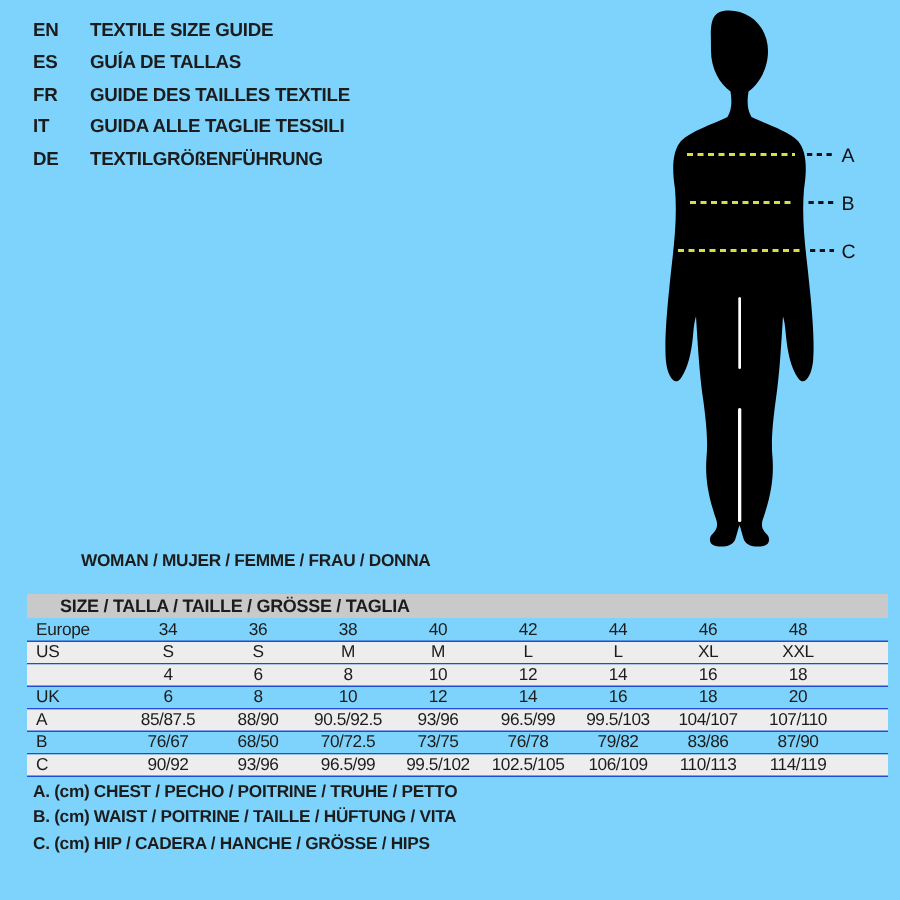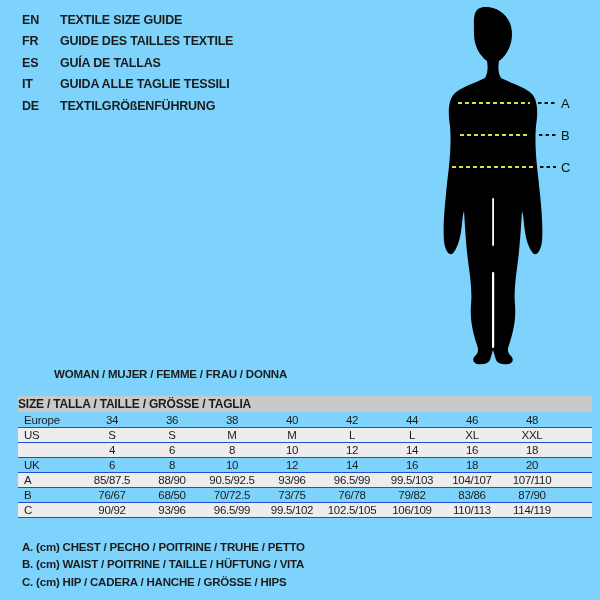--- a/index.html
+++ b/index.html
@@ -12,51 +12,51 @@
   .lang-row{display:grid;grid-template-columns:38px auto;height:21.5px;align-items:center;}
   .lang-code,.lang-label{font-size:12.5px;font-weight:700;letter-spacing:-0.2px;white-space:nowrap;}
   
   .figure-wrap{position:absolute;left:430px;top:0;width:170px;height:370px;}
   .figure-wrap svg{position:absolute;left:0;top:0;}
   .marker-label{position:absolute;left:131px;font-size:13px;font-weight:400;color:#111;}
   
   .woman-label{position:absolute;left:22px;top:368px;font-size:11.5px;font-weight:700;letter-spacing:-0.2px;margin-left:32px;}
   .size-table{position:absolute;left:18px;top:396px;width:574px;}
   .table-header{
-    background:#c9c9c9;height:16px;line-height:16px;padding-left:0;margin-bottom:1px;
+    background:#c9c9c9;height:16px;line-height:16px;padding-left:22px;margin-bottom:1px;
     font-size:12px;font-weight:700;letter-spacing:-0.2px;box-sizing:border-box;
   }
   .t-row{
     display:grid;grid-template-columns:64px repeat(8,60px) 1fr;
     height:15px;align-items:center;box-sizing:border-box;border-bottom:1px solid #1d4ed8;
   }
   .t-row.shaded{background:#ededed;}
   .row-label{padding-left:6px;font-size:11.5px;letter-spacing:-0.2px;white-space:nowrap;}
   .cell{text-align:center;font-size:11.5px;letter-spacing:-0.3px;white-space:nowrap;}
   
-  .legend{position:absolute;left:22px;top:541px;}
+  .legend{position:absolute;left:22px;top:522px;}
   .legend-row{height:17.3px;font-size:11.5px;font-weight:700;letter-spacing:-0.2px;white-space:nowrap;}
 </style>
 </head>
 <body>
 
 <div class="canvas">
 
   <div class="lang-block" id="langList">
       <div class="lang-row">
         <span class="lang-code">EN</span>
         <span class="lang-label">TEXTILE SIZE GUIDE</span>
       </div>
       <div class="lang-row">
+        <span class="lang-code">ES</span>
+        <span class="lang-label">GUÍA DE TALLAS</span>
+      </div>
+      <div class="lang-row">
         <span class="lang-code">FR</span>
         <span class="lang-label">GUIDE DES TAILLES TEXTILE</span>
-      </div>
-      <div class="lang-row">
-        <span class="lang-code">ES</span>
-        <span class="lang-label">GUÍA DE TALLAS</span>
       </div>
       <div class="lang-row">
         <span class="lang-code">IT</span>
         <span class="lang-label">GUIDA ALLE TAGLIE TESSILI</span>
       </div>
       <div class="lang-row">
         <span class="lang-code">DE</span>
         <span class="lang-label">TEXTILGRÖßENFÜHRUNG</span>
       </div>
     </div>

